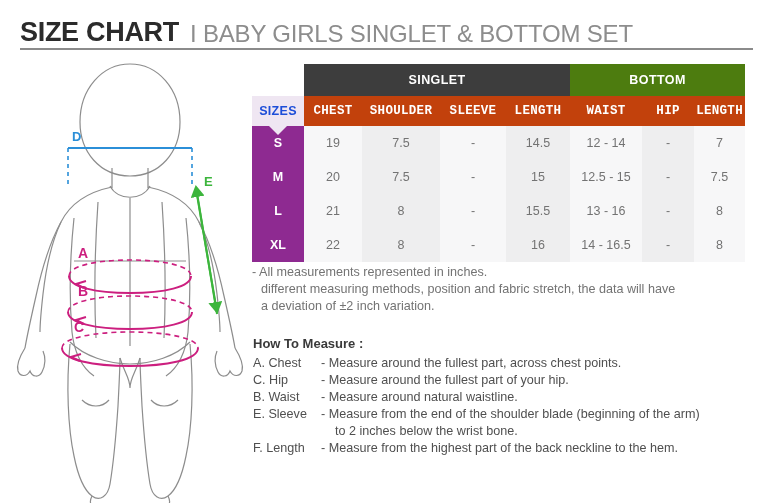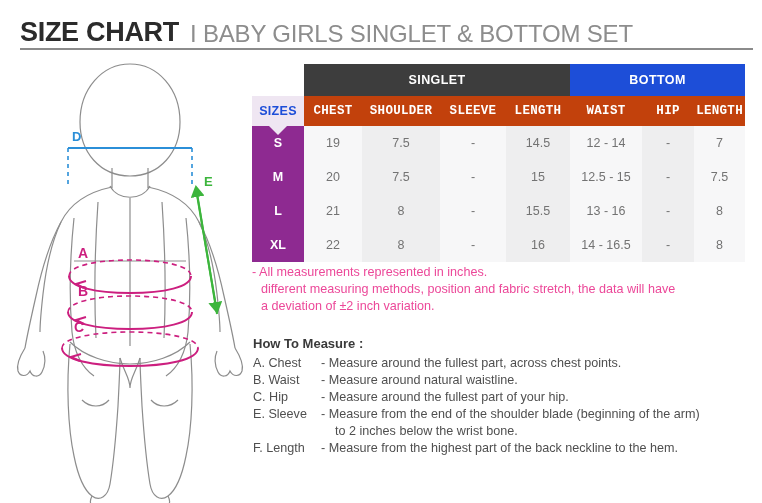--- a/index.html
+++ b/index.html
@@ -78,21 +78,21 @@
     border: 0;
   }
   .grp-band {
     height: 32px;
     color: #ffffff;
     font-weight: bold;
     font-size: 12.5px;
     letter-spacing: 0.4px;
   }
   .grp-singlet { background: #3d3d3d; }
-  .grp-bottom  { background: #1d4ed8; }
+  .grp-bottom  { background: #4d7c0f; }
   .grp-blank   { background: #ffffff; }
 
   .col-head {
     height: 30px;
     background: #c2410c;
     color: #ffffff;
     font-weight: bold;
     font-size: 12px;
     letter-spacing: 0.3px;
     border-right: 1px solid #ffffff;
@@ -139,21 +139,21 @@
   .shade-b { background: #eeeeef; }
 
   
   #notes {
     position: absolute;
     left: 252px;
     top: 264px;
     width: 500px;
     font-size: 12.6px;
     line-height: 17px;
-    color: #ec4899;
+    color: #737373;
   }
   #notes .note-line { white-space: pre-wrap; }
   #notes .note-cont { padding-left: 9px; }
 
   
   #howto {
     position: absolute;
     left: 253px;
     top: 336px;
     width: 505px;
@@ -367,27 +367,27 @@
 
 <div id="howto">
   <div id="howto-title">How To Measure :</div>
 
   <div class="howto-row">
     <div class="howto-key">A. Chest</div>
     <div class="howto-desc">- Measure around the fullest part, across chest points.</div>
   </div>
 
   <div class="howto-row">
+    <div class="howto-key">C. Hip</div>
+    <div class="howto-desc">- Measure around the fullest part of your hip.</div>
+  </div>
+
+  <div class="howto-row">
     <div class="howto-key">B. Waist</div>
     <div class="howto-desc">- Measure around natural waistline.</div>
-  </div>
-
-  <div class="howto-row">
-    <div class="howto-key">C. Hip</div>
-    <div class="howto-desc">- Measure around the fullest part of your hip.</div>
   </div>
 
 
   <div class="howto-row">
     <div class="howto-key">E. Sleeve</div>
     <div class="howto-desc">
       <span>- Measure from the end of the shoulder blade (beginning of the arm)</span>
       <span class="cont">to 2 inches below the wrist bone.</span>
     </div>
   </div>

